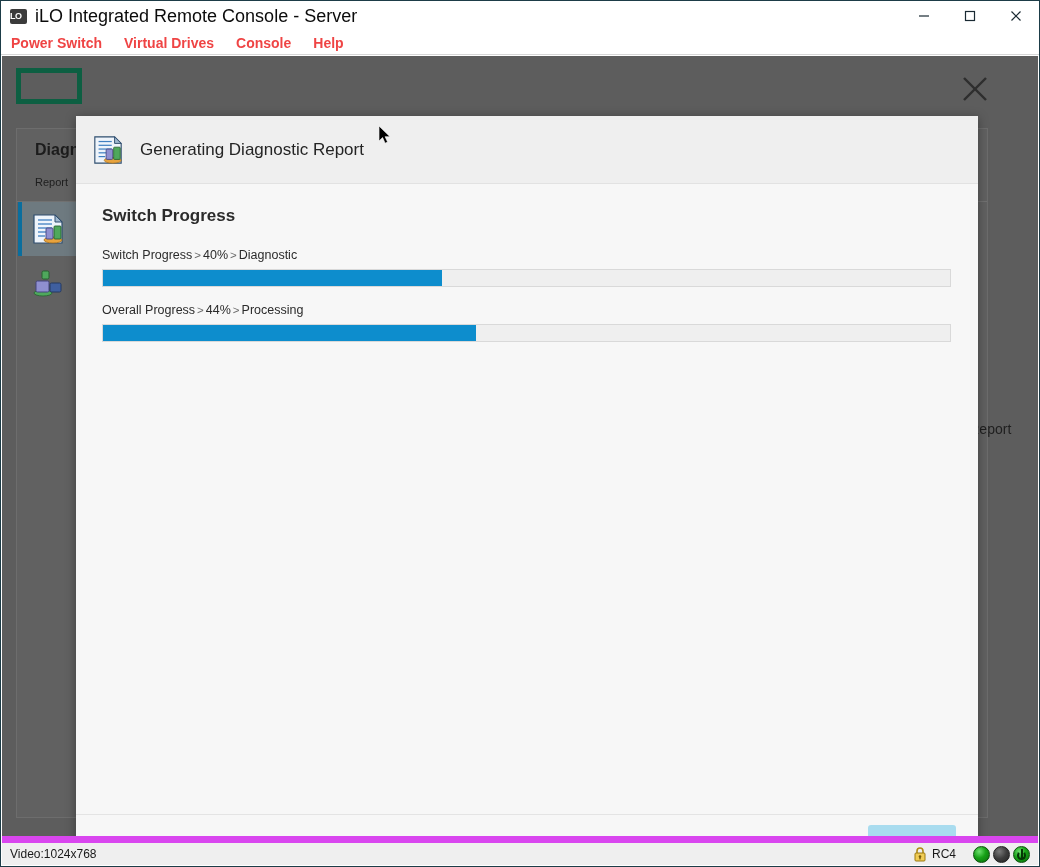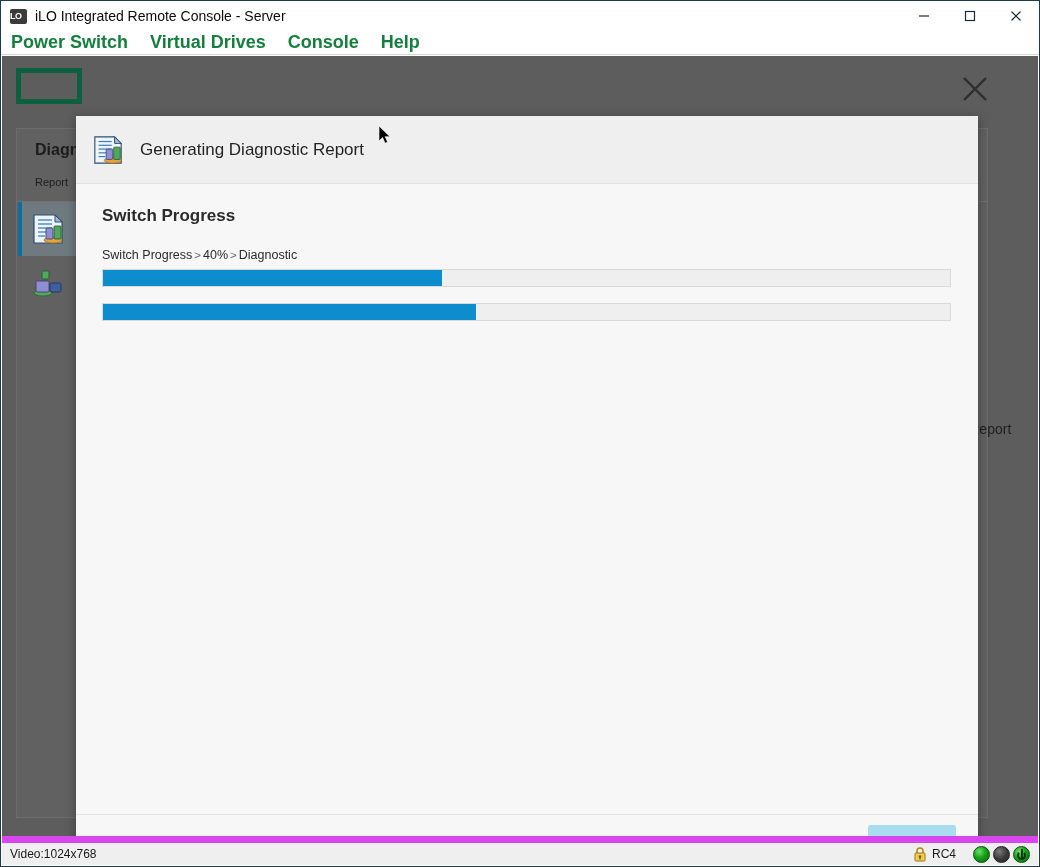--- a/index.html
+++ b/index.html
@@ -43,21 +43,21 @@
     color: #ffffff;
     font-size: 9px;
     font-weight: bold;
     line-height: 15px;
     letter-spacing: -0.5px;
     font-family: "Liberation Sans", sans-serif;
     flex: 0 0 auto;
   }
   .title-text {
     margin-left: 8px;
-    font-size: 14px;
+    font-size: 18px;
     color: #0b0b0b;
     white-space: nowrap;
   }
   .win-controls {
     position: absolute;
     right: 0; top: 0;
     height: 30px;
     display: flex;
   }
   .win-btn {
@@ -76,23 +76,23 @@
     width: 1038px;
     height: 24px;
     background: #ffffff;
     border-bottom: 1px solid #d7d7d7;
     display: flex;
     align-items: center;
     padding-left: 10px;
     box-sizing: border-box;
   }
   .menu-item {
-    font-size: 18px;
+    font-size: 14px;
     font-weight: bold;
-    color: #15803d;
+    color: #ef4444;
     margin-right: 22px;
     white-space: nowrap;
   }
 
   
   .console {
     position: absolute;
     left: 1px; top: 55px;
     width: 1036px;
     height: 782px;
@@ -484,20 +484,23 @@
         <div class="modal-body">
           <div class="section-title">Switch Progress</div>
 
           <div class="prog-label">
             <span>Switch Progress</span><span class="sep">&gt;</span><span>40%</span><span class="sep">&gt;</span><span>Diagnostic</span>
           </div>
           <div class="prog-track">
             <div class="prog-fill" id="fill-0" style="width: 40%;"></div>
           </div>
 
+          <div class="prog-label">
+            <span>Overall Progress</span><span class="sep">&gt;</span><span>44%</span><span class="sep">&gt;</span><span>Processing</span>
+          </div>
           <div class="prog-track">
             <div class="prog-fill" id="fill-1" style="width: 44%;"></div>
           </div>
         </div>
 
         <div class="modal-footer">
           <button class="btn-cancel">Cancel</button>
         </div>
       </div>
 

